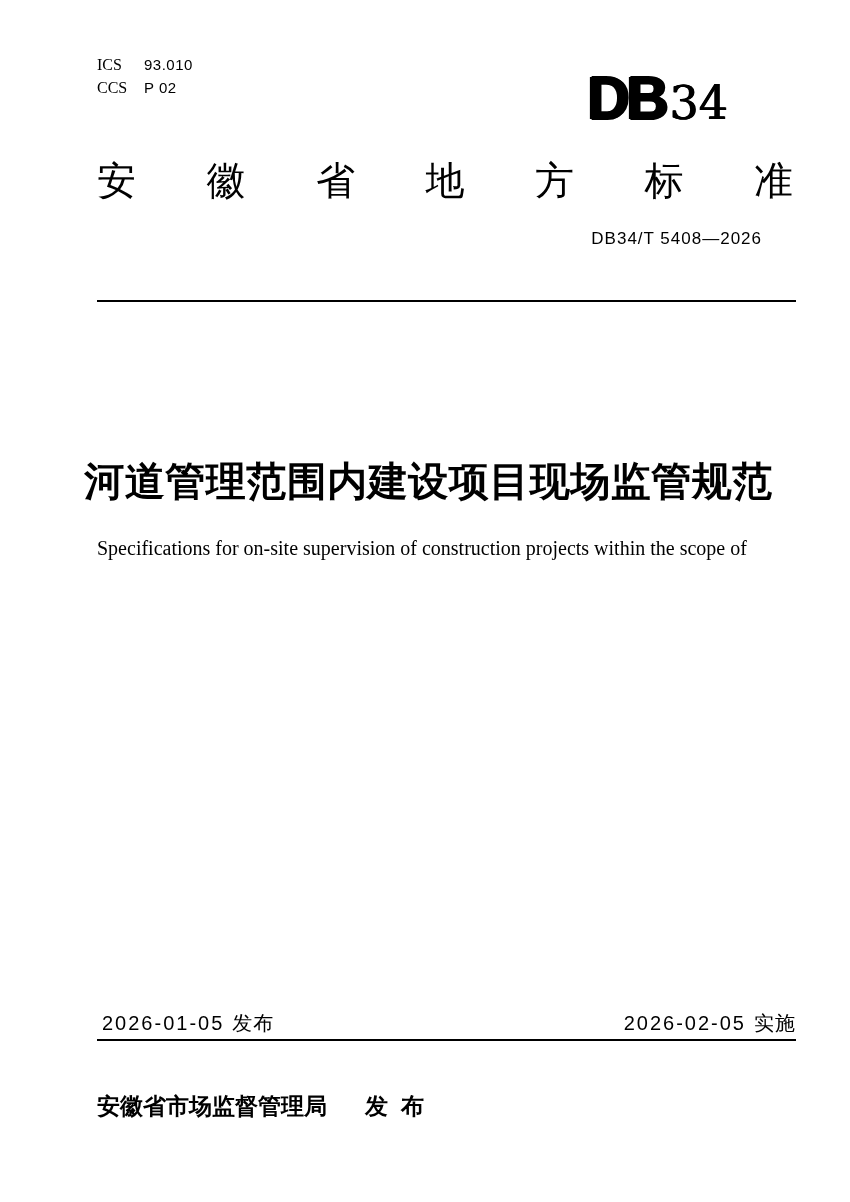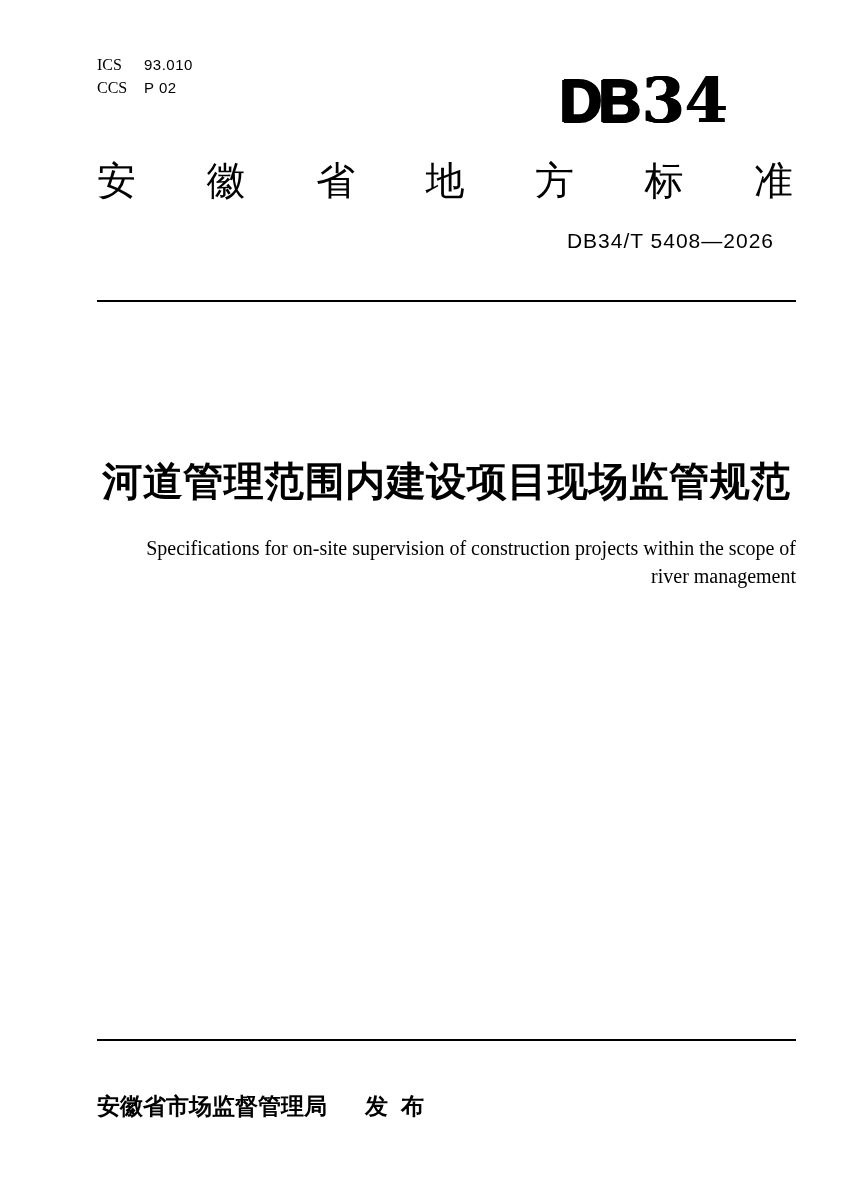--- a/index.html
+++ b/index.html
@@ -26,53 +26,53 @@
   
   .logo { position: absolute; top: 70px; right: 122px; white-space: nowrap; line-height: 1; }
   .logo-db {
     font-family: "Liberation Sans", sans-serif;
     font-weight: bold; font-size: 58px; letter-spacing: -3px;
     text-shadow: -1.6px 0 0 #000, 1.6px 0 0 #000, 0 -1px 0 #000, 0 1px 0 #000;
     display: inline-block; transform: scaleY(1.05); transform-origin: bottom;
   }
   .logo-num {
     font-family: "DejaVu Serif", "Liberation Serif", serif;
-    font-weight: bold; font-size: 62px; letter-spacing: 0px;
+    font-weight: normal; font-size: 46px; letter-spacing: 0px;
     text-shadow: -0.5px 0 0 #000, 0.5px 0 0 #000;
     margin-left: 4px;
   }
 
   
   .standard-type {
     position: absolute; left: 97px; top: 160px; width: 696px;
     display: flex; justify-content: space-between;
     font-size: 39px; line-height: 1.1; font-weight: 500;
   }
 
   
   .doc-number {
-    position: absolute; top: 229px; right: 76px;
-    font-size: 21px; letter-spacing: 1px; white-space: nowrap;
+    position: absolute; top: 229px; right: 88px;
+    font-size: 17px; letter-spacing: 1px; white-space: nowrap;
   }
 
   .rule { position: absolute; left: 97px; width: 699px; height: 2px; background: #000; }
   .rule-top { top: 300px; }
   .rule-bottom { top: 1039px; }
 
   
   .title-cn {
-    position: absolute; left: 97px; width: 699px; top: 458px;
+    position: absolute; left: 79px; width: 699px; top: 458px;
     text-align: center; font-size: 40px; font-weight: bold;
     letter-spacing: 0.5px; line-height: 1.15; white-space: nowrap;
   }
 
   
   .title-en {
     position: absolute; left: 97px; width: 699px; top: 534px;
-    text-align: right;
+    text-align: left;
     font-family: "Liberation Serif", serif;
     font-size: 20px; line-height: 28px;
   }
 
   
   .dates-row {
     position: absolute; left: 97px; width: 699px; top: 1011px;
     display: flex; justify-content: space-between;
     font-size: 20px; line-height: 24px; white-space: nowrap;
   }
@@ -118,23 +118,30 @@
   </div>
 
   <div class="doc-number">DB34/T 5408—2026</div>
 
   <div class="rule rule-top"></div>
 
   <div class="title-cn">河道管理范围内建设项目现场监管规范</div>
 
   <div class="title-en">
     <div>Specifications for on-site supervision of construction projects within the scope of</div>
-    <div>river management</div>
   </div>
 
+  <div class="dates-row">
+    <div class="date-group-left">
+      <span class="date-num">2026-01-05</span><span class="date-label">发布</span>
+    </div>
+    <div class="date-group-right">
+      <span class="date-num">2026-02-05</span><span class="date-label">实施</span>
+    </div>
+  </div>
 
   <div class="rule rule-bottom"></div>
 
   <div class="publisher-row">
     <span>安徽省市场监督管理局</span><span class="publisher-action"><span class="publisher-action-char">发</span><span class="publisher-action-char">布</span></span>
   </div>
 
 </div>
 
 </body></html>

